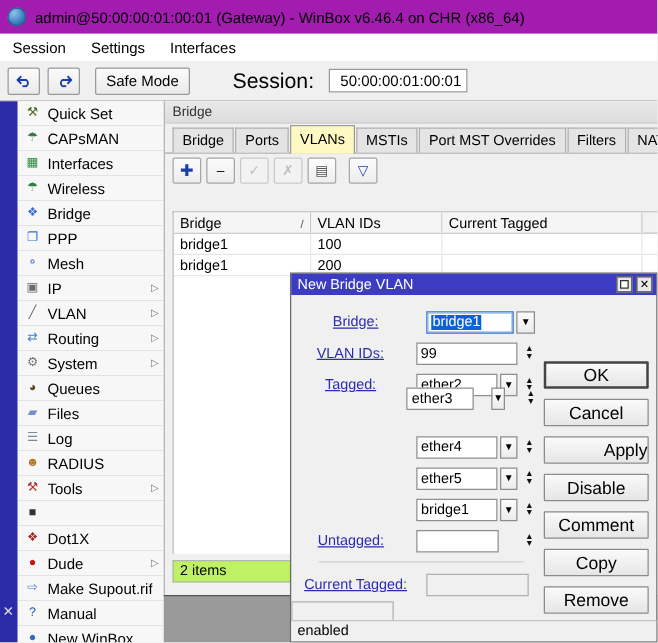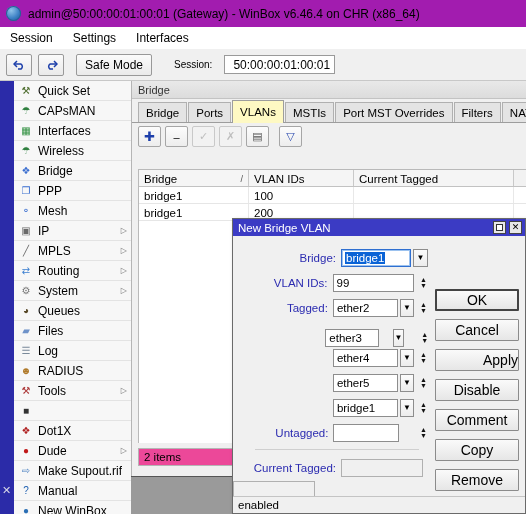--- a/index.html
+++ b/index.html
@@ -49,21 +49,21 @@
     border: 1px solid #999; border-radius: 2px;
     display: flex; align-items: center; justify-content: center;
     font-size: 12px; color: #1d3faa; cursor: pointer;
   }
   .safemode {
     height: 22px; min-width: 72px; padding: 0 8px;
     background: linear-gradient(#fbfbfb,#eaeaea); border: 1px solid #999; border-radius: 2px;
     display: flex; align-items: center; justify-content: center;
     font-size: 12px; cursor: pointer; margin-left: 6px;
   }
-  .session-label { font-size: 10px; margin-left: 16px; }
+  .session-label { font-size: 17px; margin-left: 28px; }
   .session-value {
     height: 19px; padding: 1px 4px 0 8px; margin-left: 6px;
     background: #fff; border: 1px solid #9a9a9a; font-size: 12px;
     display: flex; align-items: center;
   }
 
   
   .sidebar {
     position: absolute; left: 0; top: 81px; width: 131px; bottom: 0;
     background: #f4f4f4; display: flex;
@@ -131,21 +131,21 @@
   .gh {
     border-right: 1px solid #c9c9c9; font-size: 11.5px; padding: 1px 0 0 5px;
     display: flex; align-items: center; position: relative; background: #f5f5f5;
   }
   .gh .sortmark { position: absolute; right: 5px; font-size: 9px; color: #555; }
   .grow { display: flex; height: 17px; border-bottom: 1px solid #e6e6e6; }
   .gc { border-right: 1px solid #e8e8e8; font-size: 11.5px; padding: 1px 0 0 5px;
         display: flex; align-items: center; overflow: hidden; white-space: nowrap; }
   .statusbar {
     position: absolute; left: 6px; bottom: 10px; width: 118px; height: 18px;
-    background: #ec4899; border: 1px solid #b5b5b5;
+    background: #bef264; border: 1px solid #b5b5b5;
     display: flex; align-items: center; padding-left: 5px; font-size: 11.5px; text-align: center;
   }
   .desktop-gray {
     position: absolute; left: 131px; top: 476px; right: 0; bottom: 0; background: #9a9a9a;
     border-top: 1px solid #555;
   }
 
   
   .dialog {
     position: absolute; left: 232px; top: 218px; width: 294px; height: 296px;
@@ -161,22 +161,22 @@
   .dlg-sq {
     width: 13px; height: 13px; background: #e8e8e8; border: 1px solid #444;
     display: flex; align-items: center; justify-content: center;
     font-size: 9px; color: #000; cursor: pointer; line-height: 1;
   }
   .dlg-sq .box { width: 7px; height: 7px; border: 1px solid #333; background: #fff; }
   .dlg-body { position: relative; height: 262px; }
 
   .frow { position: absolute; display: flex; align-items: center; height: 19px; }
   .flabel {
-    width: 0; text-align: right; font-size: 11.5px; color: #2b2bb0;
-    padding-right: 5px; white-space: nowrap;
+    width: 0; text-align: center; font-size: 11.5px; color: #2b2bb0;
+    padding-right: 5px; white-space: nowrap; text-decoration: underline;
   }
   .finput {
     height: 18px; background: #fff; border: 1px solid #8d8d8d;
     font-size: 11.5px; padding: 0 3px; display: flex; align-items: center;
     white-space: nowrap; overflow: hidden;
   }
   .sel-text { background: #0a63d6; color: #fff; padding: 0 1px; }
   .finput.focused { border: 1px solid #2f6fd0; box-shadow: 0 0 0 1px #9cc2ef inset; }
   .finput.readonly { background: #f0f0f0; border-color: #b0b0b0; }
   .ddbtn {
@@ -280,21 +280,21 @@
           <span class="side-label">Mesh</span>
           <span class="side-arrow"></span>
         </div>
         <div class="side-item">
           <span class="side-ico" style="color: rgb(106, 106, 106);">▣</span>
           <span class="side-label">IP</span>
           <span class="side-arrow">▷</span>
         </div>
         <div class="side-item">
           <span class="side-ico" style="color: rgb(106, 106, 106);">╱</span>
-          <span class="side-label">MPLS</span>
+          <span class="side-label">VLAN</span>
           <span class="side-arrow">▷</span>
         </div>
         <div class="side-item">
           <span class="side-ico" style="color: rgb(59, 127, 208);">⇄</span>
           <span class="side-label">Routing</span>
           <span class="side-arrow">▷</span>
         </div>
         <div class="side-item">
           <span class="side-ico" style="color: rgb(119, 119, 119);">⚙</span>
           <span class="side-label">System</span>
@@ -458,21 +458,21 @@
       <div id="tagged-rows">
           <div class="frow" style="left: 0px; top: 62px; width: 196px;">
             <div class="flabel" style="width: 108px;">Tagged:</div>
             <div class="finput" style="width: 70px;">ether2</div>
             <div class="ddbtn">▼</div>
             <div class="spin">
               <span>▲</span>
               <span>▼</span>
             </div>
           </div>
-          <div class="frow" style="left: 0px; top: 92px; width: 196px; gap: 12px;">
+          <div class="frow" style="left: 0px; top: 73px; width: 196px; gap: 12px;">
             <div class="flabel" style="width: 108px;"></div>
             <div class="finput" style="width: 70px;">ether3</div>
             <div class="ddbtn">▼</div>
             <div class="spin">
               <span>▲</span>
               <span>▼</span>
             </div>
           </div>
           <div class="frow" style="left: 0px; top: 112px; width: 196px;">
             <div class="flabel" style="width: 108px;"></div>

